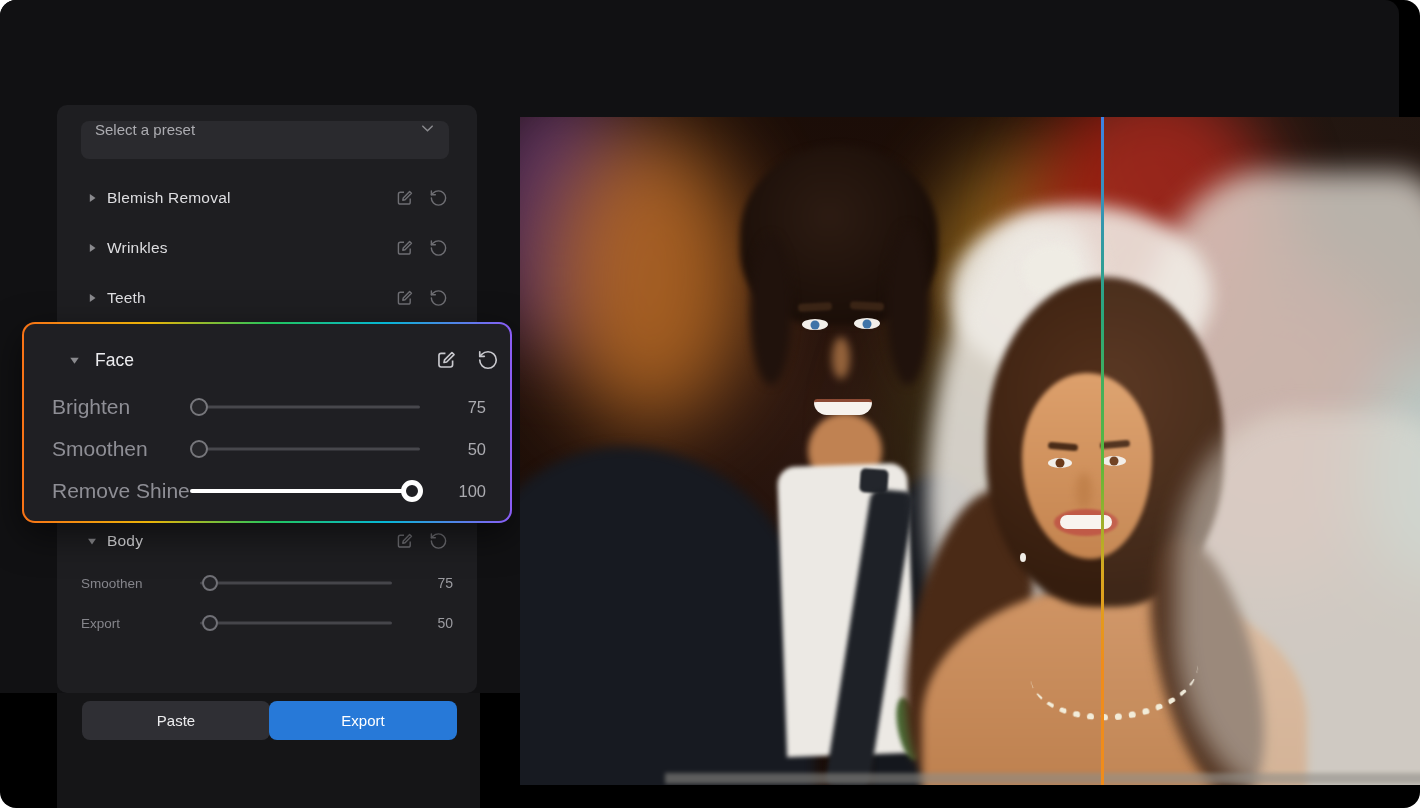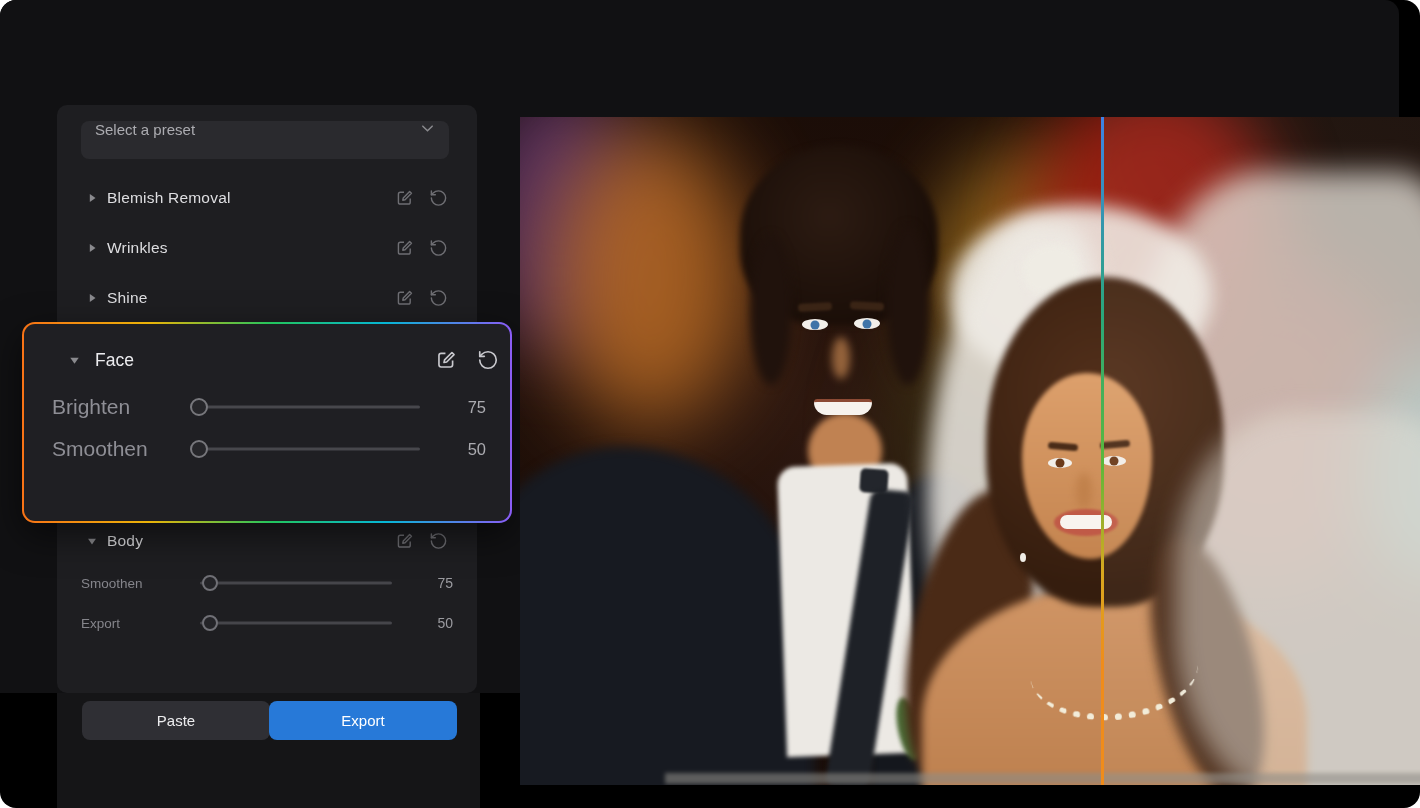--- a/index.html
+++ b/index.html
@@ -188,21 +188,21 @@
           </svg>
       </span>
     </div>
 
     <div class="row" style="top:175px;">
       <span class="caret">
         <svg viewBox="0 0 16 16">
             <path class="tri-fill" d="M5.5 3.5 12 8l-6.5 4.5z"></path>
           </svg>
       </span>
-      <span class="row-label">Shine</span>
+      <span class="row-label">Teeth</span>
       <span class="icon-btn icon-edit">
         <svg viewBox="0 0 20 20" fill="none">
             <path class="stroke-ic" d="M9.5 4H5.6C4.2 4 3.6 4.6 3.6 6v8.4c0 1.4.6 2 2 2H14c1.4 0 2-.6 2-2V10.5" stroke-width="1.5"></path>
             <path class="stroke-ic" d="M8.2 12.3l.5-2.4 6.7-6.7 1.9 1.9-6.7 6.7-2.4.5z" stroke-width="1.5" stroke-linejoin="round"></path>
           </svg>
       </span>
       <span class="icon-btn icon-reset">
         <svg viewBox="0 0 24 24" fill="none">
             <path class="stroke-ic" d="M3 12a9 9 0 1 0 9-9 9.75 9.75 0 0 0-6.74 2.74L3 8" stroke-width="1.8" stroke-linecap="round" stroke-linejoin="round"></path>
             <path class="stroke-ic" d="M3 3v5h5" stroke-width="1.8" stroke-linecap="round" stroke-linejoin="round"></path>
@@ -276,20 +276,26 @@
         <span class="slider-value">75</span>
       </div>
 
       <div class="slider-row" style="top:109px;">
         <span class="slider-label">Smoothen</span>
         <span class="slider-track"></span>
         <span class="slider-thumb"></span>
         <span class="slider-value">50</span>
       </div>
 
+      <div class="slider-row" style="top:151px;">
+        <span class="slider-label">Remove Shine</span>
+        <span class="track-active"></span>
+        <span class="thumb-active"></span>
+        <span class="slider-value">100</span>
+      </div>
     </div>
   </div>
 
   <button class="btn btn-paste">Paste</button>
   <button class="btn btn-export">Export</button>
 
   <div class="photo">
     <div class="blob bk-purple"></div>
     <div class="blob bk-orange"></div>
     <div class="blob bk-gold"></div>

